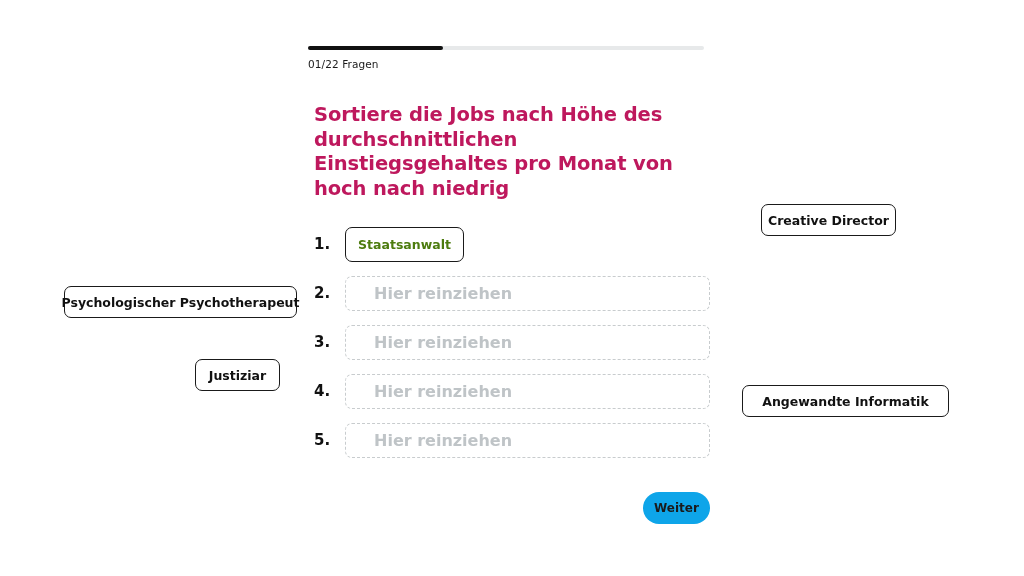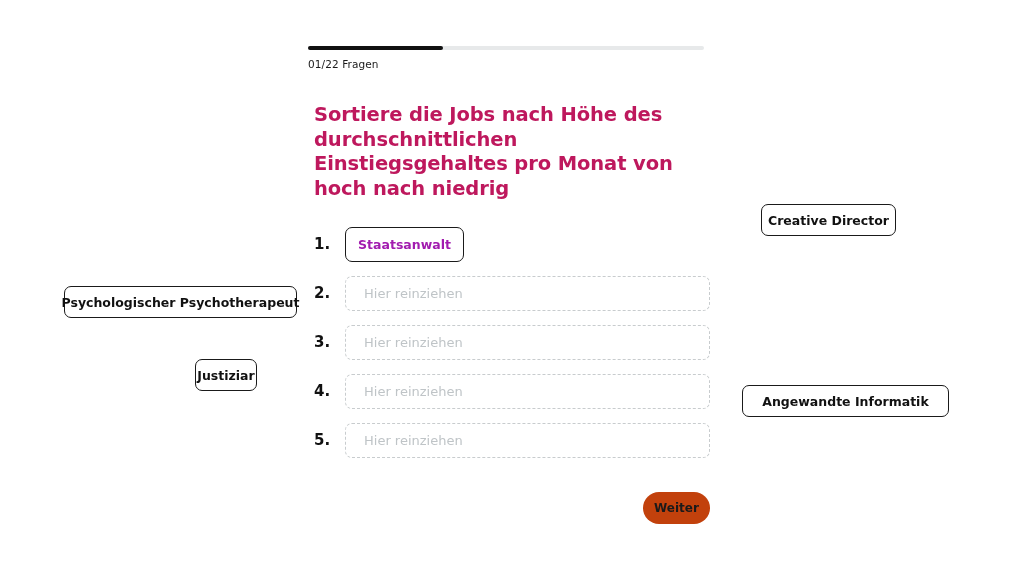--- a/index.html
+++ b/index.html
@@ -85,33 +85,34 @@
     color: #111111;
     flex: 0 0 31px;
   }
   .slot-box {
     flex: 1 1 auto;
     height: 35px;
     border: 1px dashed #c8ccce;
     border-radius: 7px;
     display: flex;
     align-items: center;
-    padding-left: 18px;
+    padding-left: 28px;
     box-sizing: border-box;
-    font-size: 13px;
+    font-size: 16px;
     color: #bfc4c7;
     background: #ffffff;
+    font-weight: bold;
   }
   .slot-box.filled {
     flex: 0 0 auto;
     width: 119px;
     border: 1px solid #1a1a1a;
     border-radius: 7px;
     background: #ffffff;
-    color: #a21caf;
+    color: #4d7c0f;
     font-size: 12.5px;
     font-weight: bold;
     justify-content: center;
     padding-left: 0;
   }
 
   
   .chip {
     position: absolute;
     border: 1px solid #1a1a1a;
@@ -130,21 +131,21 @@
   }
 
   
   .next-button {
     position: absolute;
     left: 643px;
     top: 492px;
     width: 67px;
     height: 32px;
     border-radius: 17px;
-    background: #c2410c;
+    background: #0ea5e9;
     border: none;
     color: #1a1a1a;
     font-size: 12px;
     font-weight: bold;
     font-family: "DejaVu Sans", sans-serif;
     display: flex;
     align-items: center;
     justify-content: center;
     cursor: pointer;
   }
@@ -189,19 +190,19 @@
       <div class="slot-num">5.</div>
       <div class="slot-box">Hier reinziehen</div>
     </div>
 
   </div>
 
   <div class="chip" style="left:64px; top:286px; width:233px;">Psychologischer Psychotherapeut</div>
 
   <div class="chip" style="left:761px; top:204px; width:135px;">Creative Director</div>
 
-  <div class="chip" style="left:195px; top:359px; width:62px;">Justiziar</div>
+  <div class="chip" style="left:195px; top:359px; width:85px;">Justiziar</div>
 
   <div class="chip" style="left:742px; top:385px; width:207px;">Angewandte Informatik</div>
 
   <button class="next-button">Weiter</button>
 
 </div>
 
 </body></html>

